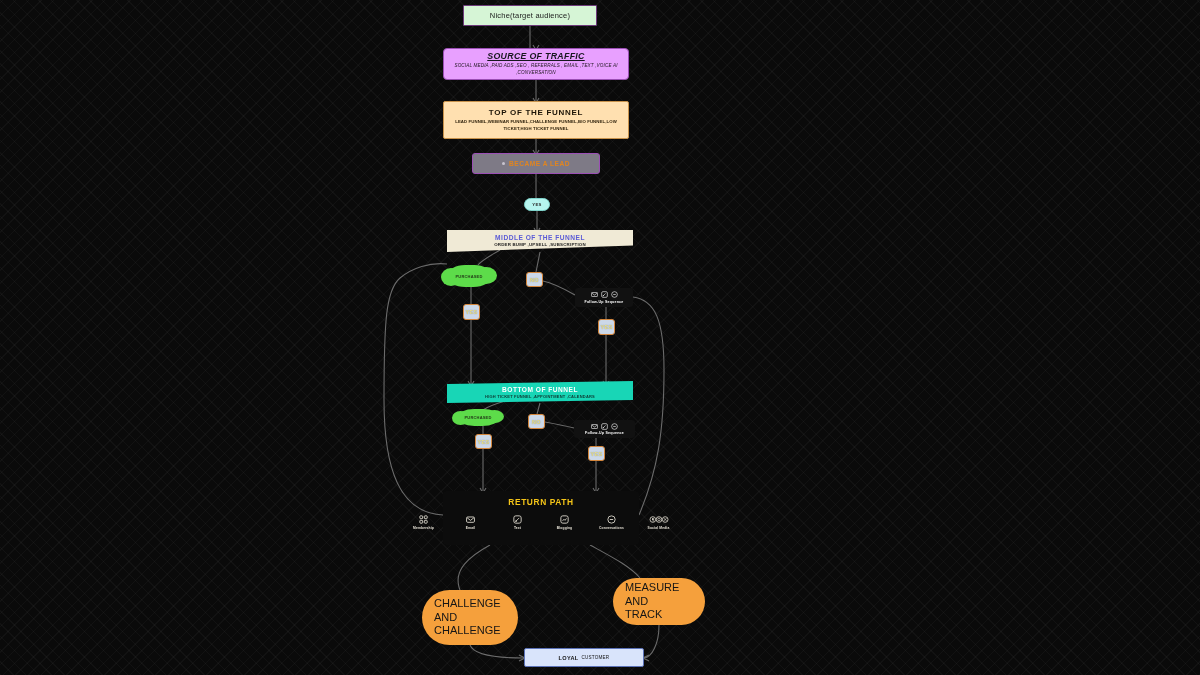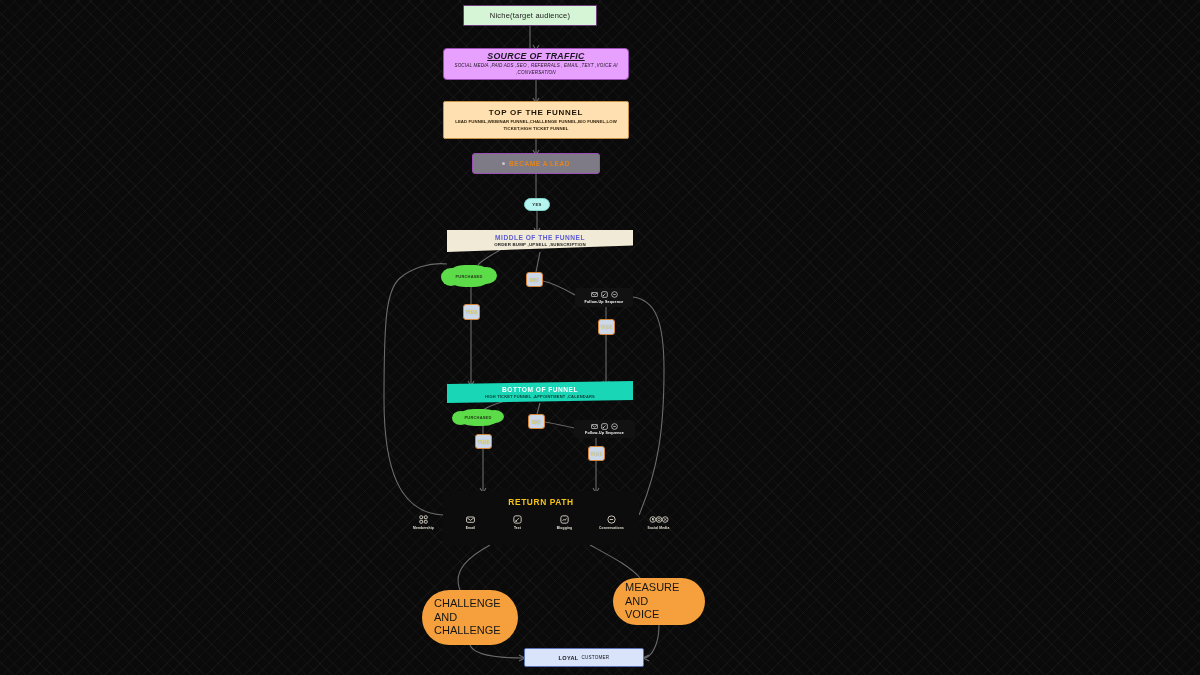--- a/index.html
+++ b/index.html
@@ -394,21 +394,21 @@
   <div class="node oval exp">
     <div>
       <div>CHALLENGE</div>
       <div>AND CHALLENGE</div>
     </div>
   </div>
 
   <div class="node oval mea">
     <div>
       <div>MEASURE AND</div>
-      <div>VOICE</div>
+      <div>TRACK</div>
     </div>
   </div>
 
   <div class="node loyal">
     <span class="l1">LOYAL</span>
     <span class="l2">CUSTOMER</span>
   </div>
 
 </div>
 

